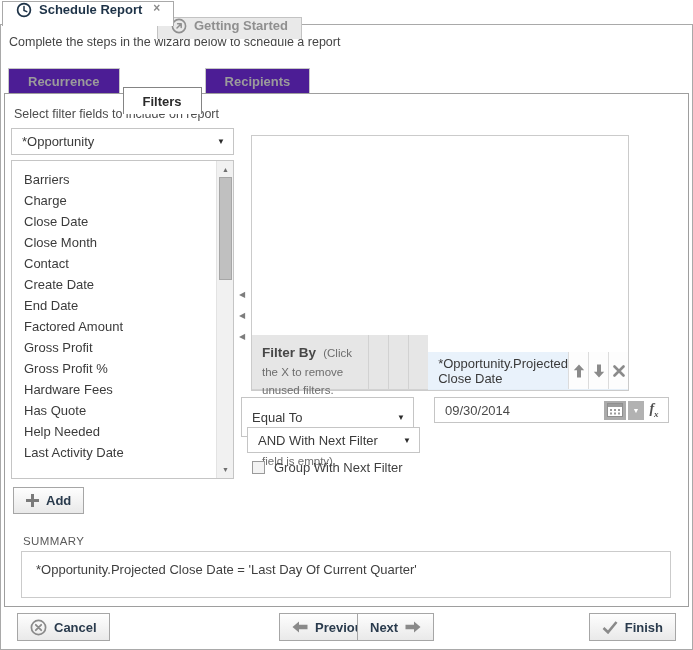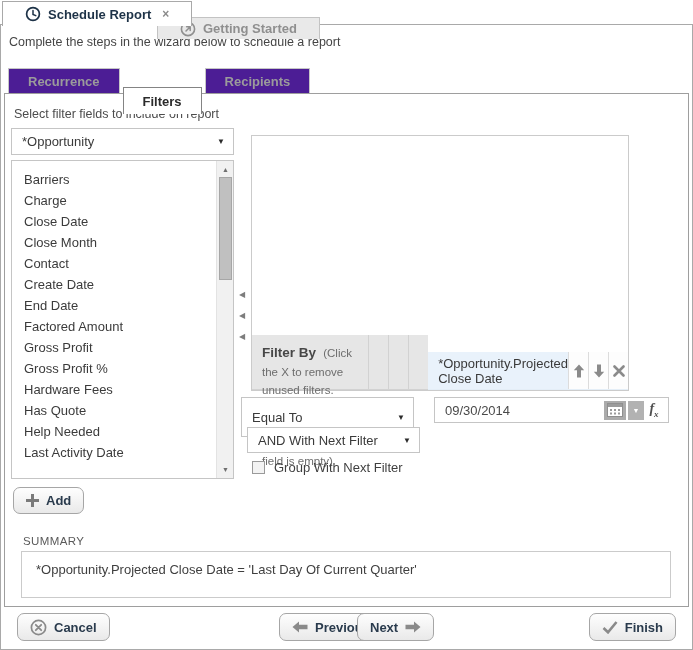--- a/index.html
+++ b/index.html
@@ -16,22 +16,22 @@
   }
   
   .tabstrip {
     position: absolute; top: 0; left: 0; right: 0; height: 25px;
     background: #fff;
     border-bottom: 1px solid #a9a9a9;
     z-index: 3;
   }
   .doc-tab {
     position: absolute;
-    display: flex; align-items: center; gap: 7px;
-    padding: 0 22px;
+    display: flex; align-items: flex-start; gap: 7px;
+    padding: 0 13px;
     font-size: 13px; font-weight: bold;
     white-space: nowrap;
   }
   .doc-tab.active {
     left: 2px; top: 1px; height: 25px;
     background: #fff;
     border: 1px solid #a9a9a9; border-bottom: none;
     color: #1d3247;
     z-index: 4;
   }
@@ -206,21 +206,21 @@
   .checkbox {
     width: 13px; height: 13px;
     border: 1px solid #9a9a9a; background: #f3f3f3;
     cursor: pointer;
   }
   .group-row label { font-size: 13px; color: #3f3f3f; }
   
   .btn {
     display: inline-flex; align-items: center; justify-content: center; gap: 7px;
     background: linear-gradient(#fefefe, #e9e9e9);
-    border: 1px solid #a6a6a6; border-radius: 7px;
+    border: 1px solid #a6a6a6; border-radius: 0;
     font-size: 13px; font-weight: bold; color: #2a3b4d;
     padding: 0 12px; height: 28px;
     cursor: pointer; white-space: nowrap;
   }
   .add-btn { position: absolute; left: 8px; top: 393px; height: 27px; }
   
   .summary-label {
     position: absolute; left: 18px; top: 441px;
     font-size: 11.5px; color: #5a5a5a; letter-spacing: 0.4px;
   }

